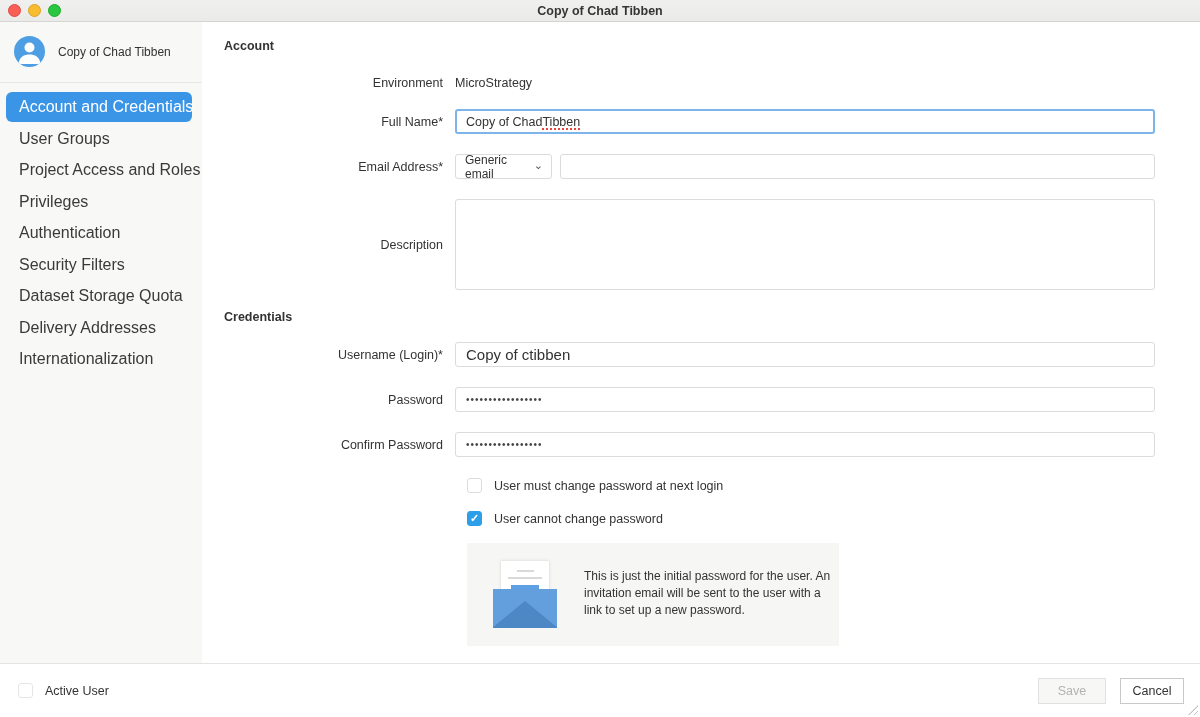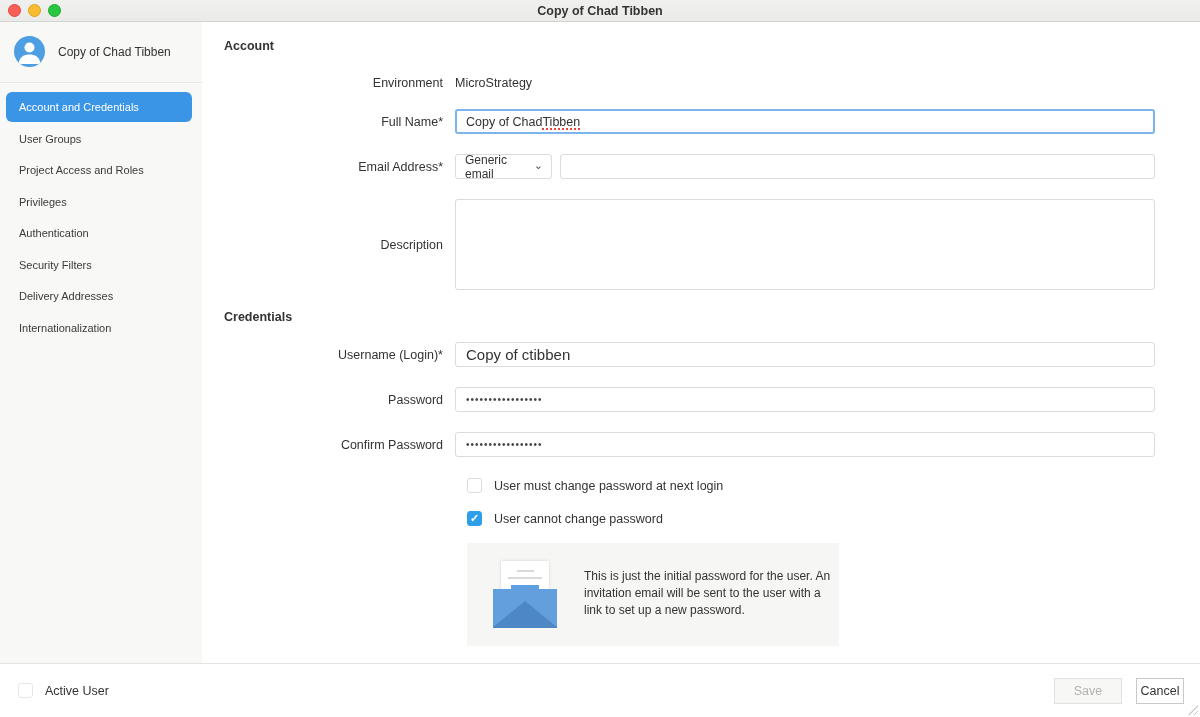--- a/index.html
+++ b/index.html
@@ -19,21 +19,21 @@
 
   
   .main { flex:1 1 auto; display:flex; min-height:0; }
 
   .sidebar { width:202px; flex:0 0 202px; background:#f8f8f7; display:flex; flex-direction:column; }
   .user-head { display:flex; align-items:center; padding:14px 16px 15px 14px; border-bottom:1px solid #e7e7e5; }
   .avatar { width:31px; height:31px; border-radius:50%; background:#4d9ee2; position:relative; overflow:hidden; flex:0 0 31px; }
   .avatar svg { position:absolute; left:0; top:0; }
   .user-name { margin-left:13px; font-size:12px; color:#333; }
   .nav { padding-top:9px; }
-  .nav-item { height:30px; line-height:30px; margin:0 10px 1.5px 6px; padding-left:13px; font-size:11px; color:#3a3a3a; border-radius:6px; cursor:default; white-space:nowrap; }
+  .nav-item { height:30px; line-height:30px; margin:0 10px 1.5px 6px; padding-left:13px; font-size:16px; color:#3a3a3a; border-radius:6px; cursor:default; white-space:nowrap; }
   .nav-item.selected { background:#3b95e7; color:#fff; }
 
   .content { flex:1 1 auto; background:#fff; padding:0 0 0 22px; overflow:hidden; }
   .section-title { font-size:12.5px; font-weight:bold; color:#333; margin-top:17px; }
 
   .row { display:flex; align-items:center; }
   .row .lbl { width:231px; flex:0 0 231px; text-align:right; font-size:12.5px; color:#333; padding-right:12px; }
   .row .field { width:700px; flex:0 0 700px; display:flex; align-items:center; }
   .row.top-align { align-items:stretch; }
   .row.top-align .lbl { display:flex; align-items:center; justify-content:flex-end; }
@@ -73,21 +73,21 @@
   .l3 { width:15px; margin-top:6px; }
   .l4 { width:15px; margin-top:3px; }
   .mail-env { position:absolute; left:0; right:0; bottom:0; height:39px; background:#649fdd; overflow:hidden; }
   .mail-flap { position:absolute; bottom:0; left:50%; transform:translateX(-50%); width:0; height:0; border-left:33px solid transparent; border-right:33px solid transparent; border-bottom:27px solid #4d87c4; }
 
   
   .footer { height:54px; flex:0 0 54px; background:#fff; border-top:1px solid #e4e4e2; display:flex; align-items:center; padding:0 16px 0 18px; position:relative; }
   .footer .spacer { flex:1 1 auto; }
   .btn { height:26px; border-radius:0; font-size:12.5px; font-family:"Liberation Sans", sans-serif; display:flex; align-items:center; justify-content:center; }
   .btn-save { width:68px; background:#f7f7f5; border:1px solid #e1e1df; color:#b3b3b1; margin-right:14px; }
-  .btn-cancel { width:48px; background:#fff; border:1px solid #c9c9c7; color:#333; }
+  .btn-cancel { width:64px; background:#fff; border:1px solid #c9c9c7; color:#333; }
   .resize-grip { position:absolute; right:2px; bottom:2px; width:10px; height:10px; background:repeating-linear-gradient(135deg, transparent 0 3px, #c4c4c2 3px 4px); clip-path:polygon(100% 0, 100% 100%, 0 100%); }
 </style>
 </head>
 <body>
 
 <div class="window">
 
   <div class="titlebar">
     <div class="traffic">
       <div class="light red"></div>
@@ -109,20 +109,21 @@
         </div>
         <div class="user-name">Copy of Chad Tibben</div>
       </div>
       <div class="nav">
           <div class="nav-item selected">Account and Credentials</div>
           <div class="nav-item">User Groups</div>
           <div class="nav-item">Project Access and Roles</div>
           <div class="nav-item">Privileges</div>
           <div class="nav-item">Authentication</div>
           <div class="nav-item">Security Filters</div>
+          <div class="nav-item">Dataset Storage Quota</div>
           <div class="nav-item">Delivery Addresses</div>
           <div class="nav-item">Internationalization</div>
         </div>
     </div>
 
     <div class="content">
 
       <div class="section-title">Account</div>
 
       <div class="row" style="margin-top:18px; height:24px;">

